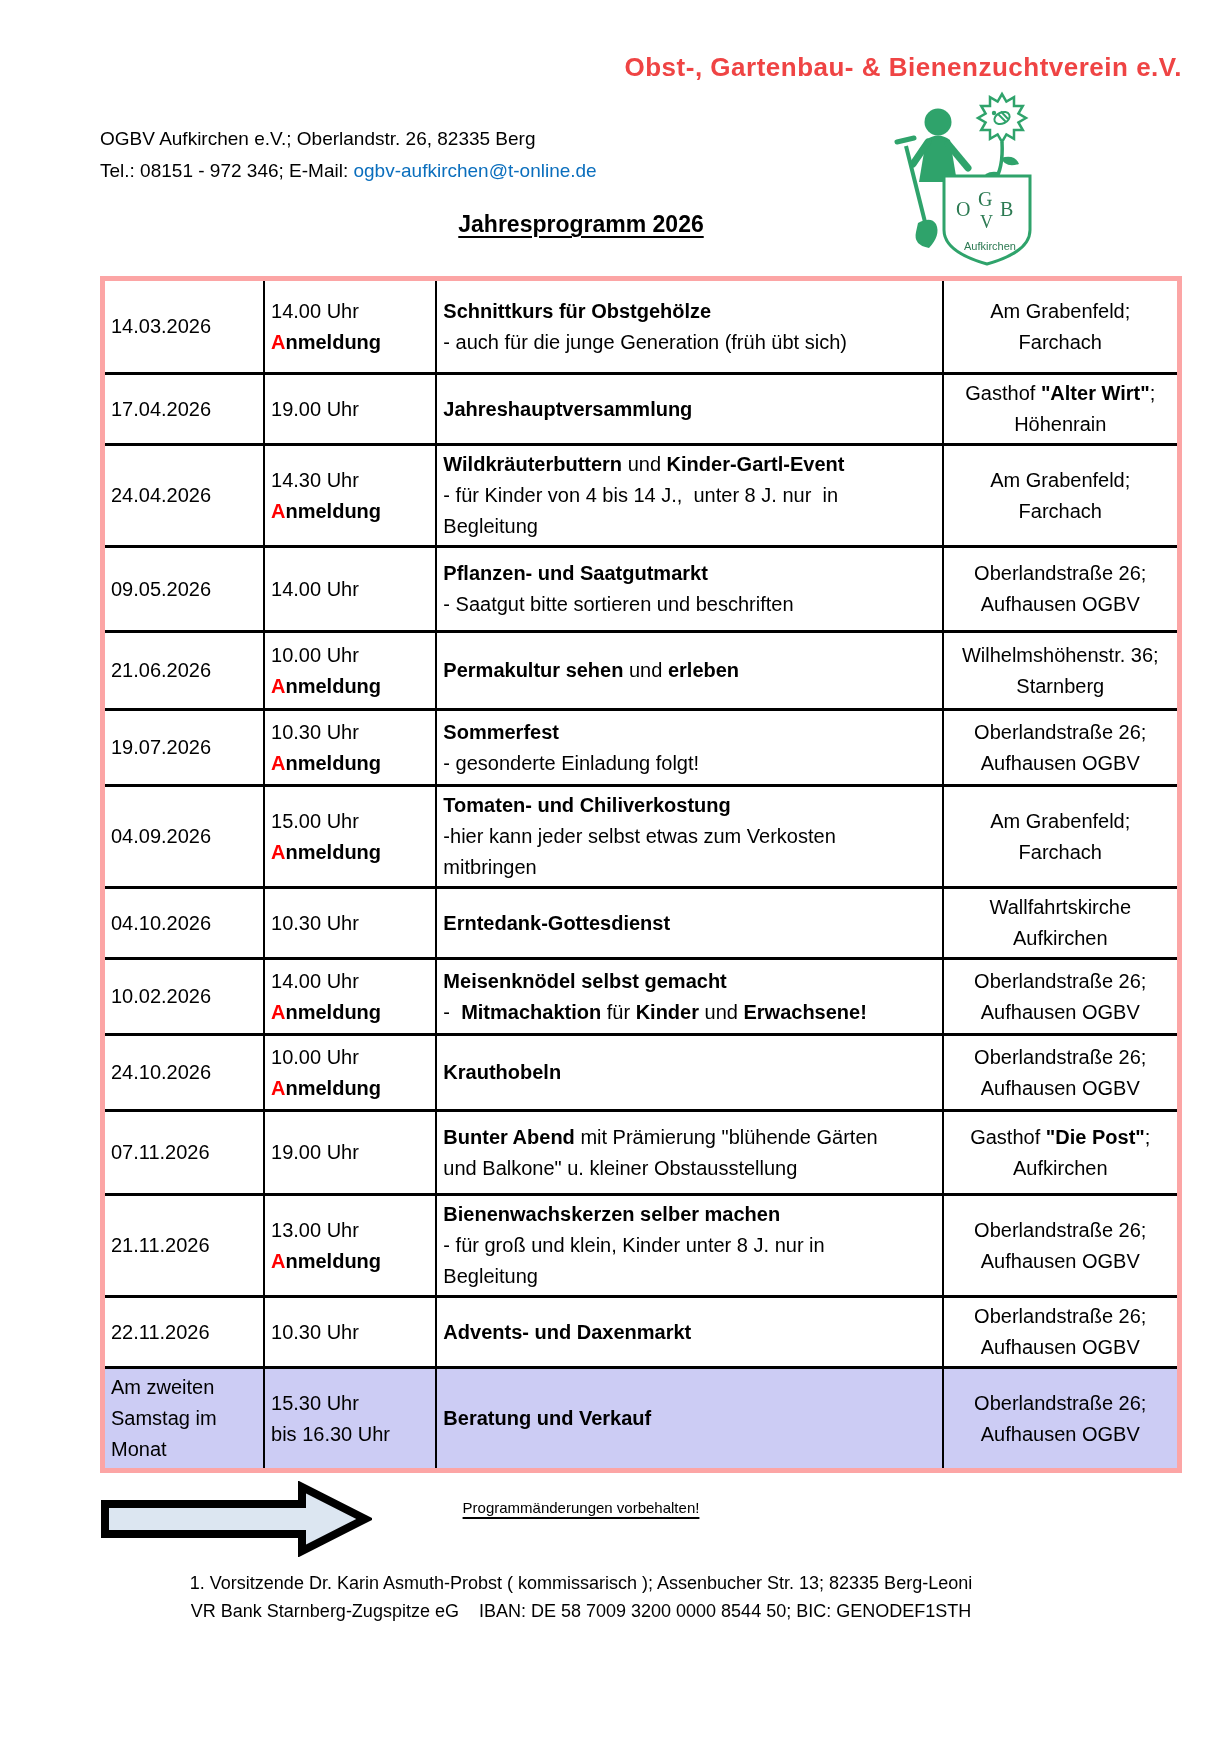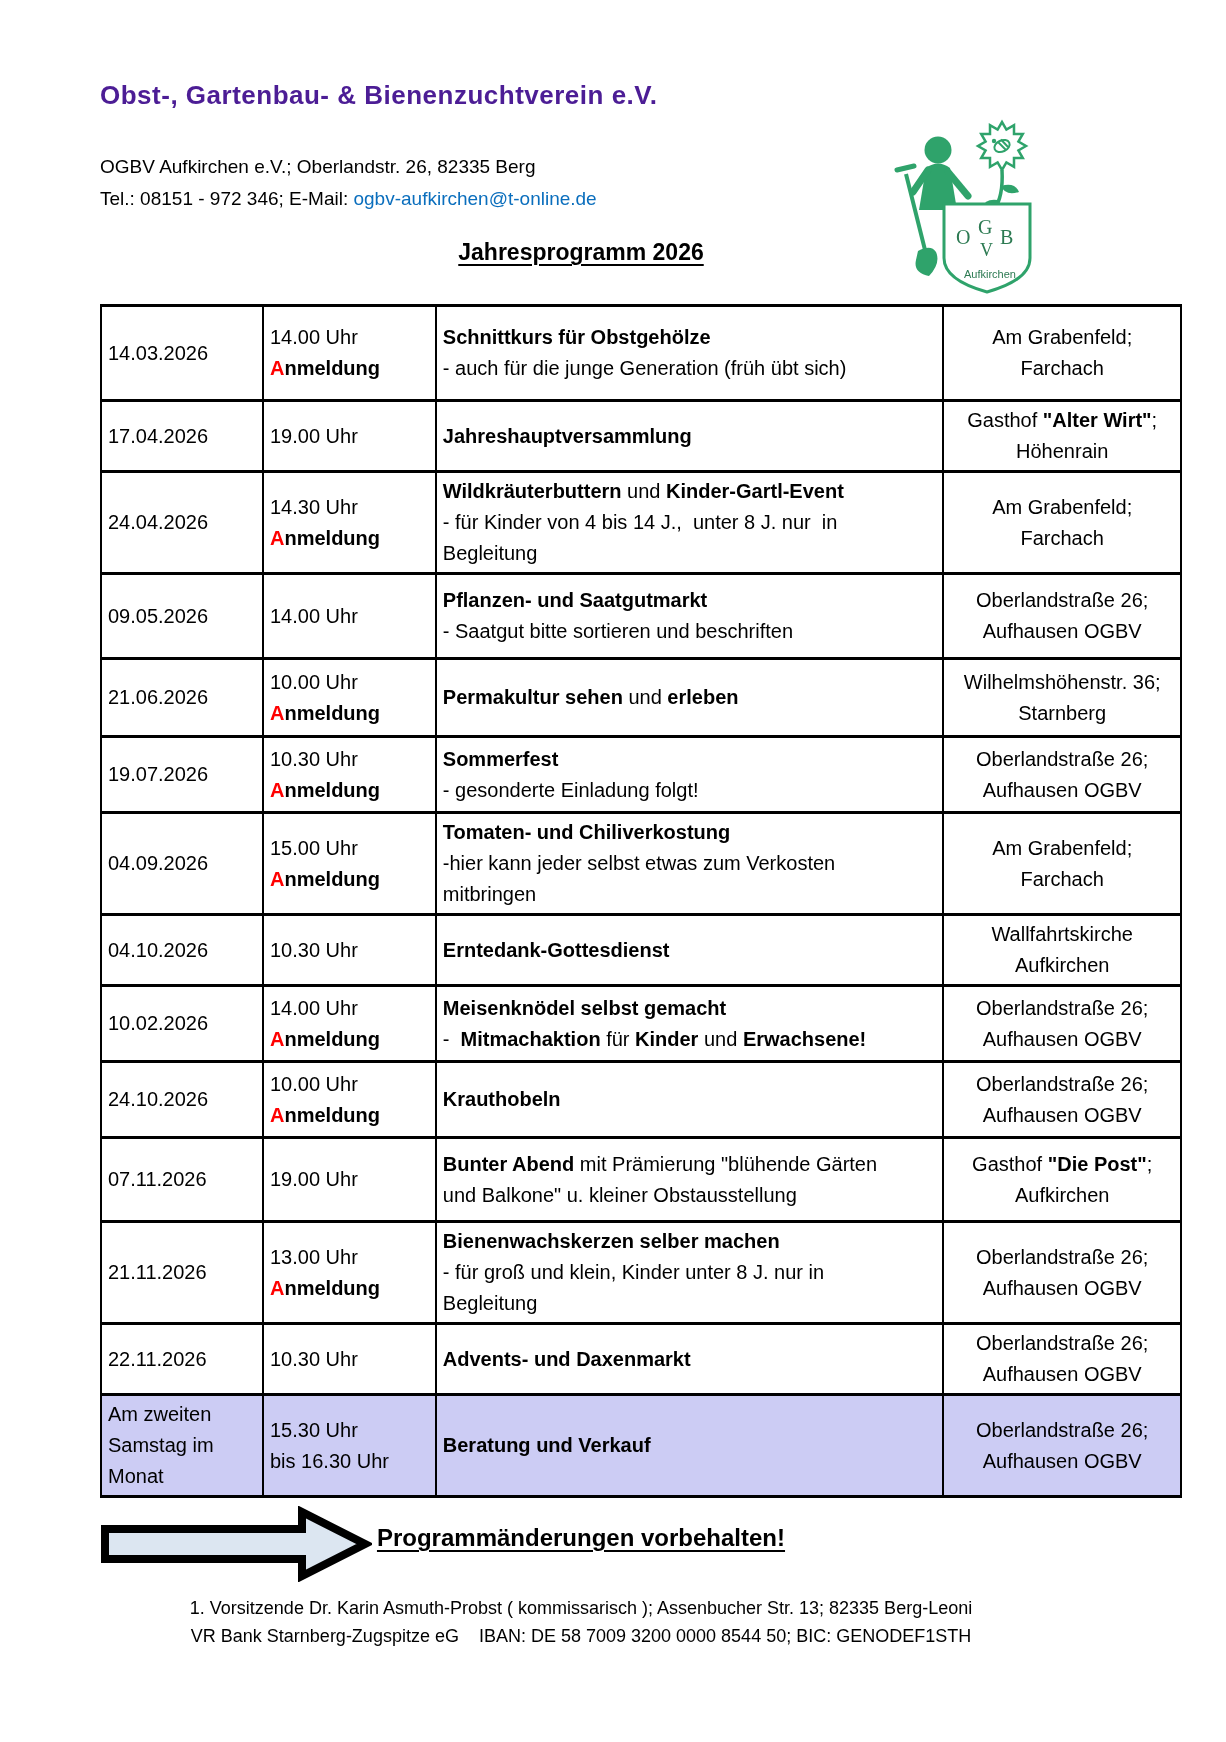--- a/index.html
+++ b/index.html
@@ -8,40 +8,41 @@
     width:1226px; height:1742px;
     font-family:"Liberation Sans", sans-serif;
     color:#000;
     position:relative;
     overflow:hidden;
   }
   .page { padding:0 44px 0 100px; position:relative; }
 
   
   .org-name {
-    margin-top:80px;
-    font-size:26px; font-weight:bold; color:#4c1d95;
+    margin-top:52px;
+    font-size:26px; font-weight:bold; color:#ef4444;
     letter-spacing:0.5px;
+    text-align:right;
   }
   .addr-block { margin-top:40px; font-size:19px; line-height:32px; }
   .email-link { color:#0a6ebd; text-decoration:none; }
 
   .logo-wrap { position:absolute; top:28px; right:190px; width:152px; height:188px; }
 
   .page-title {
     margin-top:24px; text-align:center; padding-right:120px;
     font-size:23px; font-weight:bold;
     text-decoration:underline; text-decoration-thickness:2px; text-underline-offset:4px;
   }
 
   
   table.events {
     margin-top:38px; width:100%;
     border-collapse:collapse; table-layout:fixed;
-    border:1px solid #fca5a5;
+    border:5px solid #fca5a5;
     font-size:20px; line-height:31px;
   }
   table.events td {
     border:2px solid #000; border-top-width:3px; border-bottom-width:3px;
     vertical-align:middle; padding:3px 6px;
     overflow:hidden;
   }
   td.c-date { padding-left:7px; }
   td.c-time { padding-left:9px; }
   td.c-event { padding-left:10px; }
@@ -51,21 +52,21 @@
   .anm { font-weight:bold; }
   .ev-line, .loc-line, .time-line, .date-text { white-space:pre-wrap; }
   tr.hl td { background:#ccccf4; }
 
   
   .changes-row { position:relative; height:78px; margin-top:4px; }
   .arrow-svg { position:absolute; left:0; top:4px; }
   .changes-text {
     position:absolute; left:0; right:0; top:22px;
     text-align:center; padding-right:120px;
-    font-size:24px; font-weight:bold;
+    font-size:15px; font-weight:normal;
     text-decoration:underline; text-decoration-thickness:2px; text-underline-offset:4px;
   }
   .obstpresse {
     margin-top:8px; text-align:center; padding-right:120px;
     font-size:20px; font-weight:bold;
   }
   .reg-box {
     margin-top:12px;
     background:#ccccf4; border:5px solid #000;
     padding:8px 120px 10px 0; text-align:center;

